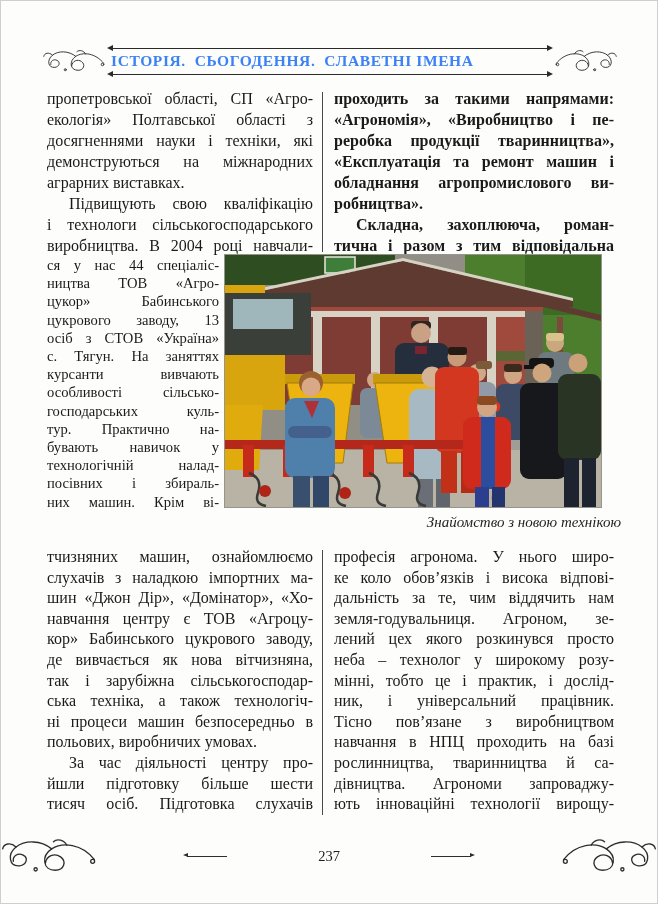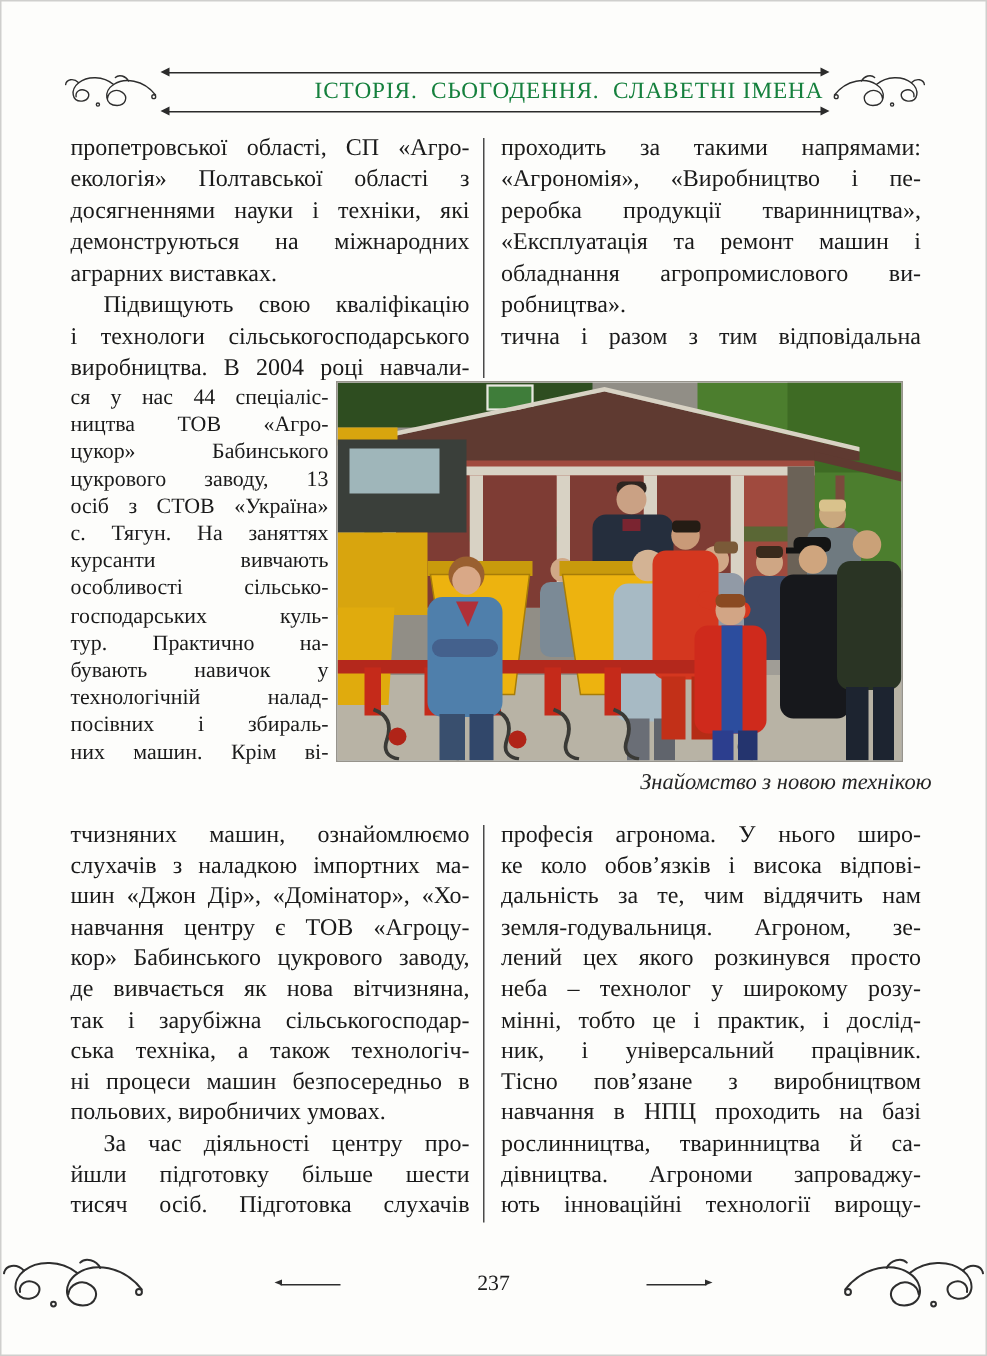--- a/index.html
+++ b/index.html
@@ -9,28 +9,28 @@
     font-family:"Liberation Serif","DejaVu Serif",serif;color:#1a1a1a;
   }
   
   .header{position:absolute;left:42px;top:42px;width:576px;height:38px;display:flex;align-items:center;}
   .h-orn{flex:0 0 auto;width:64px;height:36px;}
   .h-orn.rt{transform:scaleX(-1);}
   .h-mid{flex:1;display:flex;flex-direction:column;margin:0 5px;}
   .h-rule{position:relative;height:0;border-top:1.5px solid #2b2b2b;}
   .h-rule::before{content:"";position:absolute;left:-7px;top:-4px;border:3px solid transparent;border-right:6px solid #2b2b2b;}
   .h-rule::after{content:"";position:absolute;right:-7px;top:-4px;border:3px solid transparent;border-left:6px solid #2b2b2b;}
-  .h-title{text-align:right;font-weight:normal;font-size:15.5px;letter-spacing:.6px;padding:3px 0 4px;white-space:pre;color:#15803d;}
+  .h-title{text-align:left;font-weight:bold;font-size:15.5px;letter-spacing:.6px;padding:3px 0 4px;white-space:pre;color:#3b82f6;}
   
   .col{position:absolute;font-size:16px;}
   .tline{text-align:justify;text-align-last:justify;white-space:nowrap;}
   .tline.end{text-align-last:left;}
   .tline.ind{text-indent:22px;}
   #left-top{left:47px;top:88px;width:266px;line-height:21px;}
-  #right-top{left:334px;top:88px;width:280px;line-height:21px;}
+  #right-top{left:334px;top:88px;width:280px;line-height:21px;font-weight:bold;}
   #left-narrow{left:47px;top:256px;width:172px;line-height:18.2px;font-size:14.6px;}
   #left-bottom{left:47px;top:547px;width:266px;line-height:20.6px;}
   #right-bottom{left:334px;top:547px;width:280px;line-height:20.6px;}
   .divider{position:absolute;left:322px;width:1px;background:#4a4a4a;}
   #div-top{top:92px;height:160px;}
   #div-bottom{top:550px;height:265px;}
   
   .photo{position:absolute;left:225px;top:255px;width:376px;height:252px;outline:1px solid #97948c;}
   .photo svg{display:block;width:100%;height:100%;}
   .caption{position:absolute;left:205px;top:514px;width:416px;text-align:right;font-style:italic;font-size:15px;color:#242424;}
@@ -89,20 +89,21 @@
       <div class="tline">і технологи сільськогосподарського</div>
       <div class="tline">виробництва. В 2004 році навчали-</div>
     </div>
   <div class="col" id="right-top">
       <div class="tline">проходить за такими напрямами:</div>
       <div class="tline">«Агрономія», «Виробництво і пе-</div>
       <div class="tline">реробка продукції тваринництва»,</div>
       <div class="tline">«Експлуатація та ремонт машин і</div>
       <div class="tline">обладнання агропромислового ви-</div>
       <div class="tline end">робництва».</div>
+      <div class="tline ind">Складна, захоплююча, роман-</div>
       <div class="tline">тична і разом з тим відповідальна</div>
     </div>
   <div class="col" id="left-narrow">
       <div class="tline">ся у нас 44 спеціаліс-</div>
       <div class="tline">ництва ТОВ «Агро-</div>
       <div class="tline">цукор» Бабинського</div>
       <div class="tline">цукрового заводу, 13</div>
       <div class="tline">осіб з СТОВ «Україна»</div>
       <div class="tline">с. Тягун. На заняттях</div>
       <div class="tline">курсанти вивчають</div>

